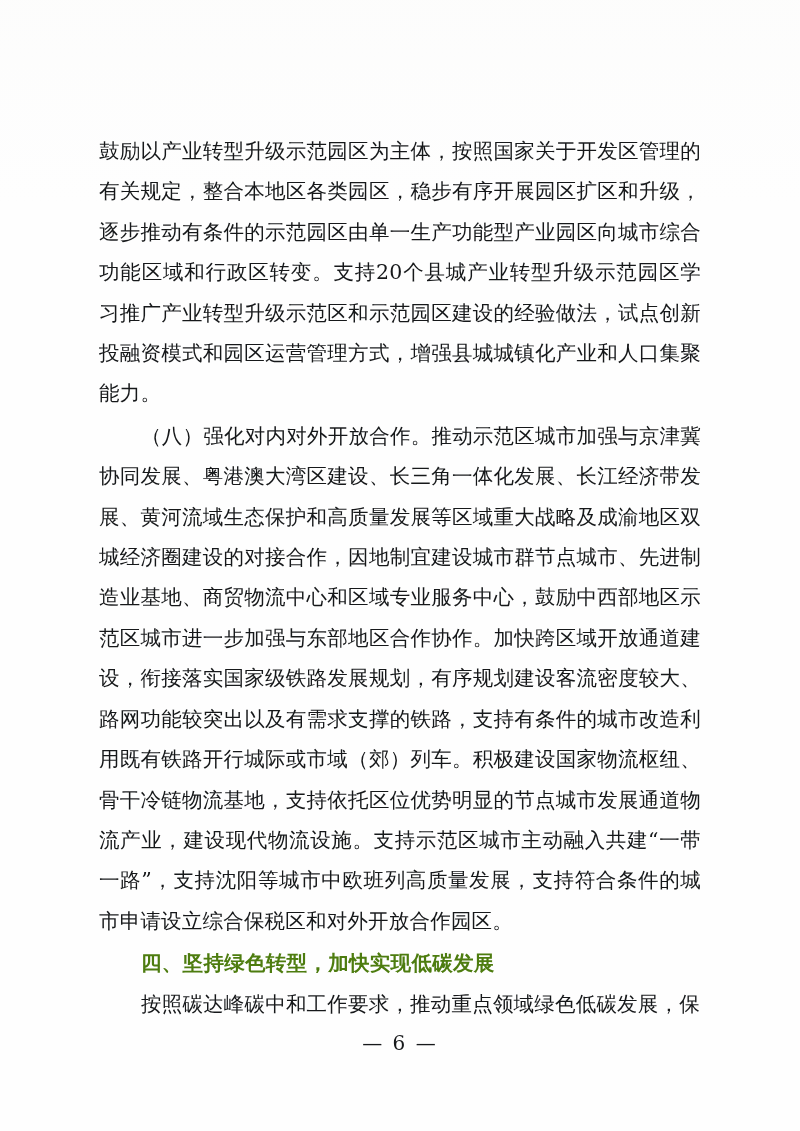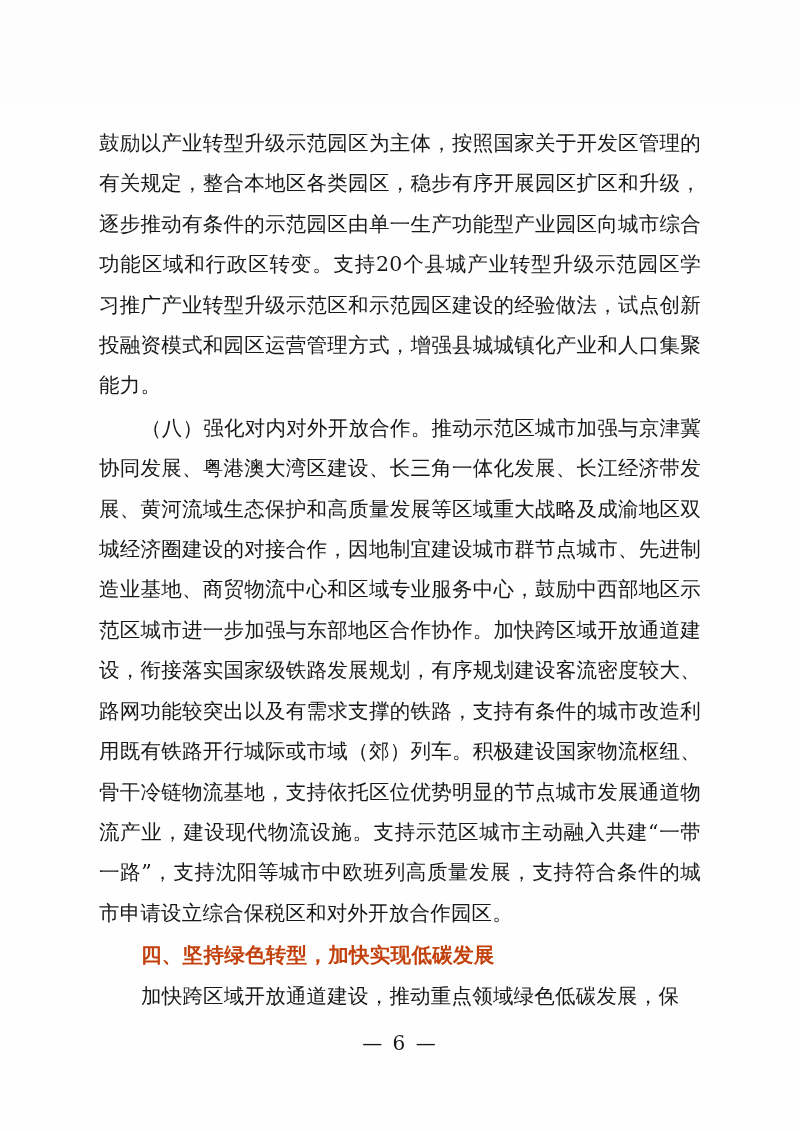--- a/index.html
+++ b/index.html
@@ -19,21 +19,21 @@
     position: absolute;
     left: 0;
     top: 0;
     width: 800px;
     height: 1131px;
     background: #fefefe;
   }
   .doc-body {
     position: absolute;
     left: 99px;
-    top: 123px;
+    top: 131px;
     width: 602px;
   }
   p.para {
     margin: 0;
     font-size: 20.5px;
     line-height: 40.4px;
     text-align: justify;
     text-justify: inter-ideograph;
     letter-spacing: 0.2px;
     color: #16181a;
@@ -45,21 +45,21 @@
   .bold-lead {
     font-weight: normal;
   }
   .section-heading {
     margin: 0;
     font-size: 20.5px;
     line-height: 40.4px;
     font-weight: bold;
     text-indent: 42px;
     letter-spacing: 0.3px;
-    color: #c2410c;
+    color: #4d7c0f;
   }
   .gap-sm {
     height: 2px;
   }
   .page-number {
     position: absolute;
     left: 0;
     top: 1031px;
     width: 800px;
     text-align: center;
@@ -87,17 +87,17 @@
     <p class="para">鼓励以产业转型升级示范园区为主体，按照国家关于开发区管理的有关规定，整合本地区各类园区，稳步有序开展园区扩区和升级，逐步推动有条件的示范园区由单一生产功能型产业园区向城市综合功能区域和行政区转变。支持20个县城产业转型升级示范园区学习推广产业转型升级示范区和示范园区建设的经验做法，试点创新投融资模式和园区运营管理方式，增强县城城镇化产业和人口集聚能力。</p>
 
     <div class="gap-sm"></div>
 
     <p class="para indent"><span class="bold-lead">（八）强化对内对外开放合作。</span><span>推动示范区城市加强与京津冀协同发展、粤港澳大湾区建设、长三角一体化发展、长江经济带发展、黄河流域生态保护和高质量发展等区域重大战略及成渝地区双城经济圈建设的对接合作，因地制宜建设城市群节点城市、先进制造业基地、商贸物流中心和区域专业服务中心，鼓励中西部地区示范区城市进一步加强与东部地区合作协作。加快跨区域开放通道建设，衔接落实国家级铁路发展规划，有序规划建设客流密度较大、路网功能较突出以及有需求支撑的铁路，支持有条件的城市改造利用既有铁路开行城际或市域（郊）列车。积极建设国家物流枢纽、骨干冷链物流基地，支持依托区位优势明显的节点城市发展通道物流产业，建设现代物流设施。支持示范区城市主动融入共建“一带一路”，支持沈阳等城市中欧班列高质量发展，支持符合条件的城市申请设立综合保税区和对外开放合作园区。</span></p>
 
     <div class="gap-sm"></div>
 
     <h2 class="section-heading">四、坚持绿色转型，加快实现低碳发展</h2>
 
-    <p class="para indent">加快跨区域开放通道建设，推动重点领域绿色低碳发展，保</p>
+    <p class="para indent">按照碳达峰碳中和工作要求，推动重点领域绿色低碳发展，保</p>
   </div>
 
   <div class="page-number">— 6 —</div>
 </div>
 
 </body></html>

